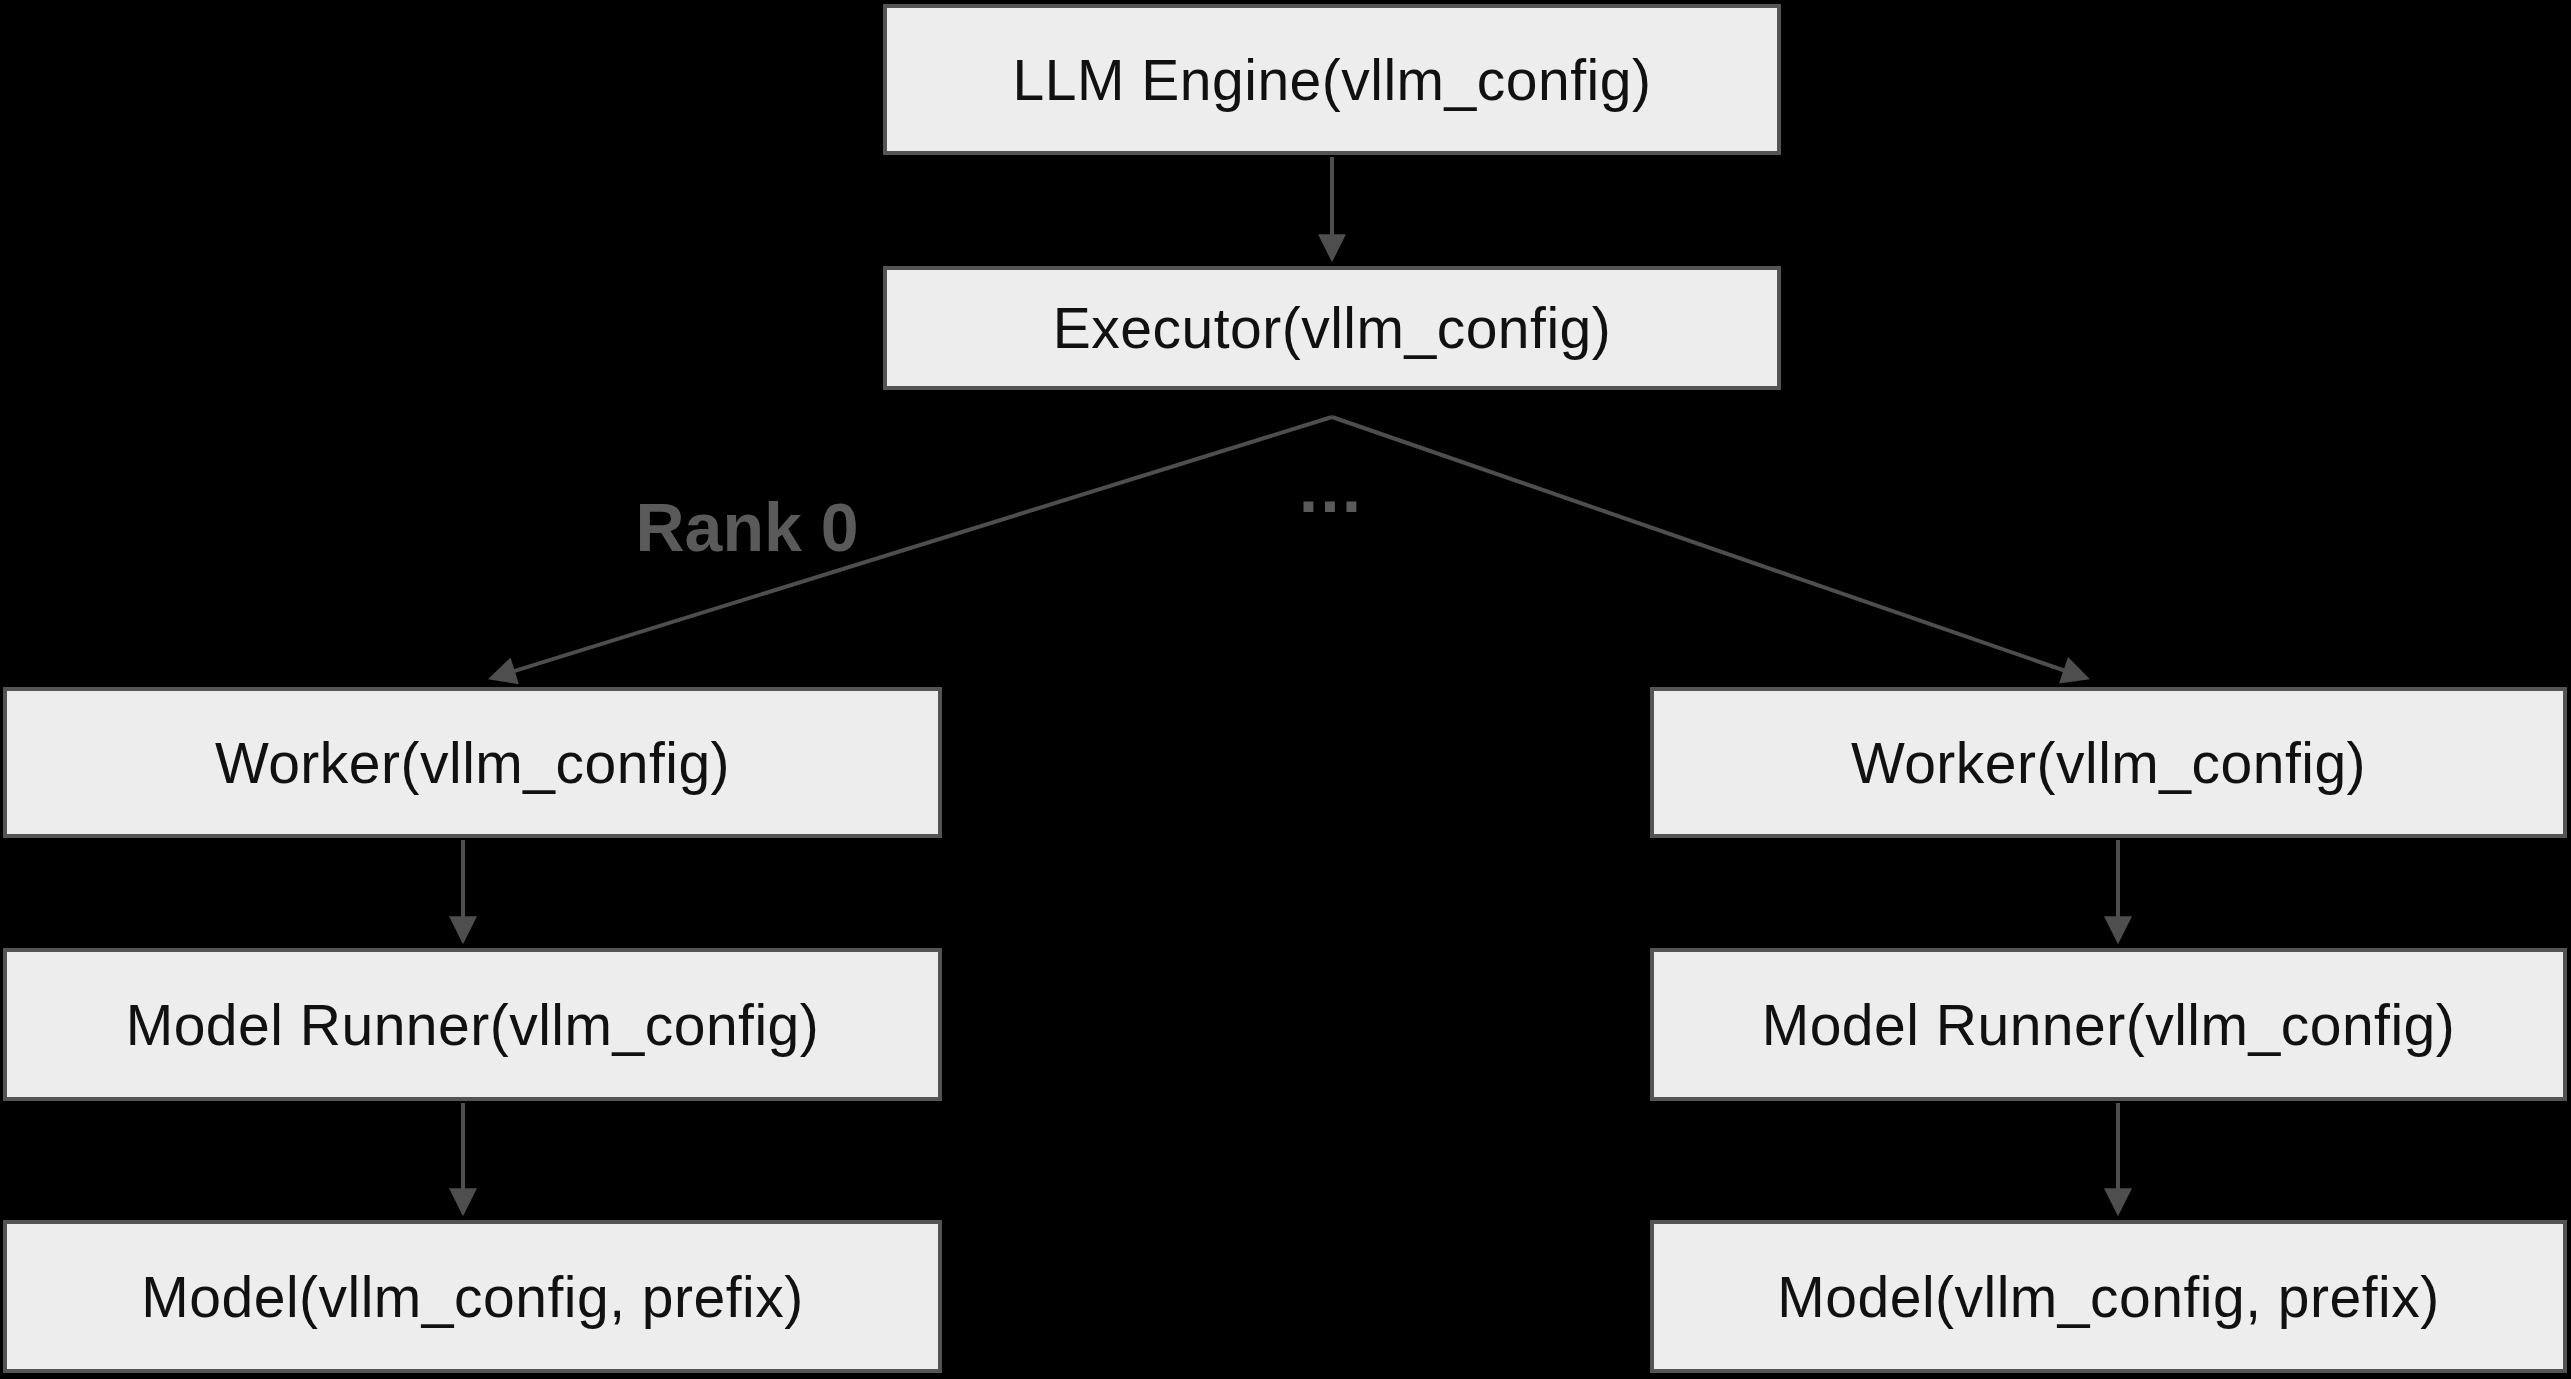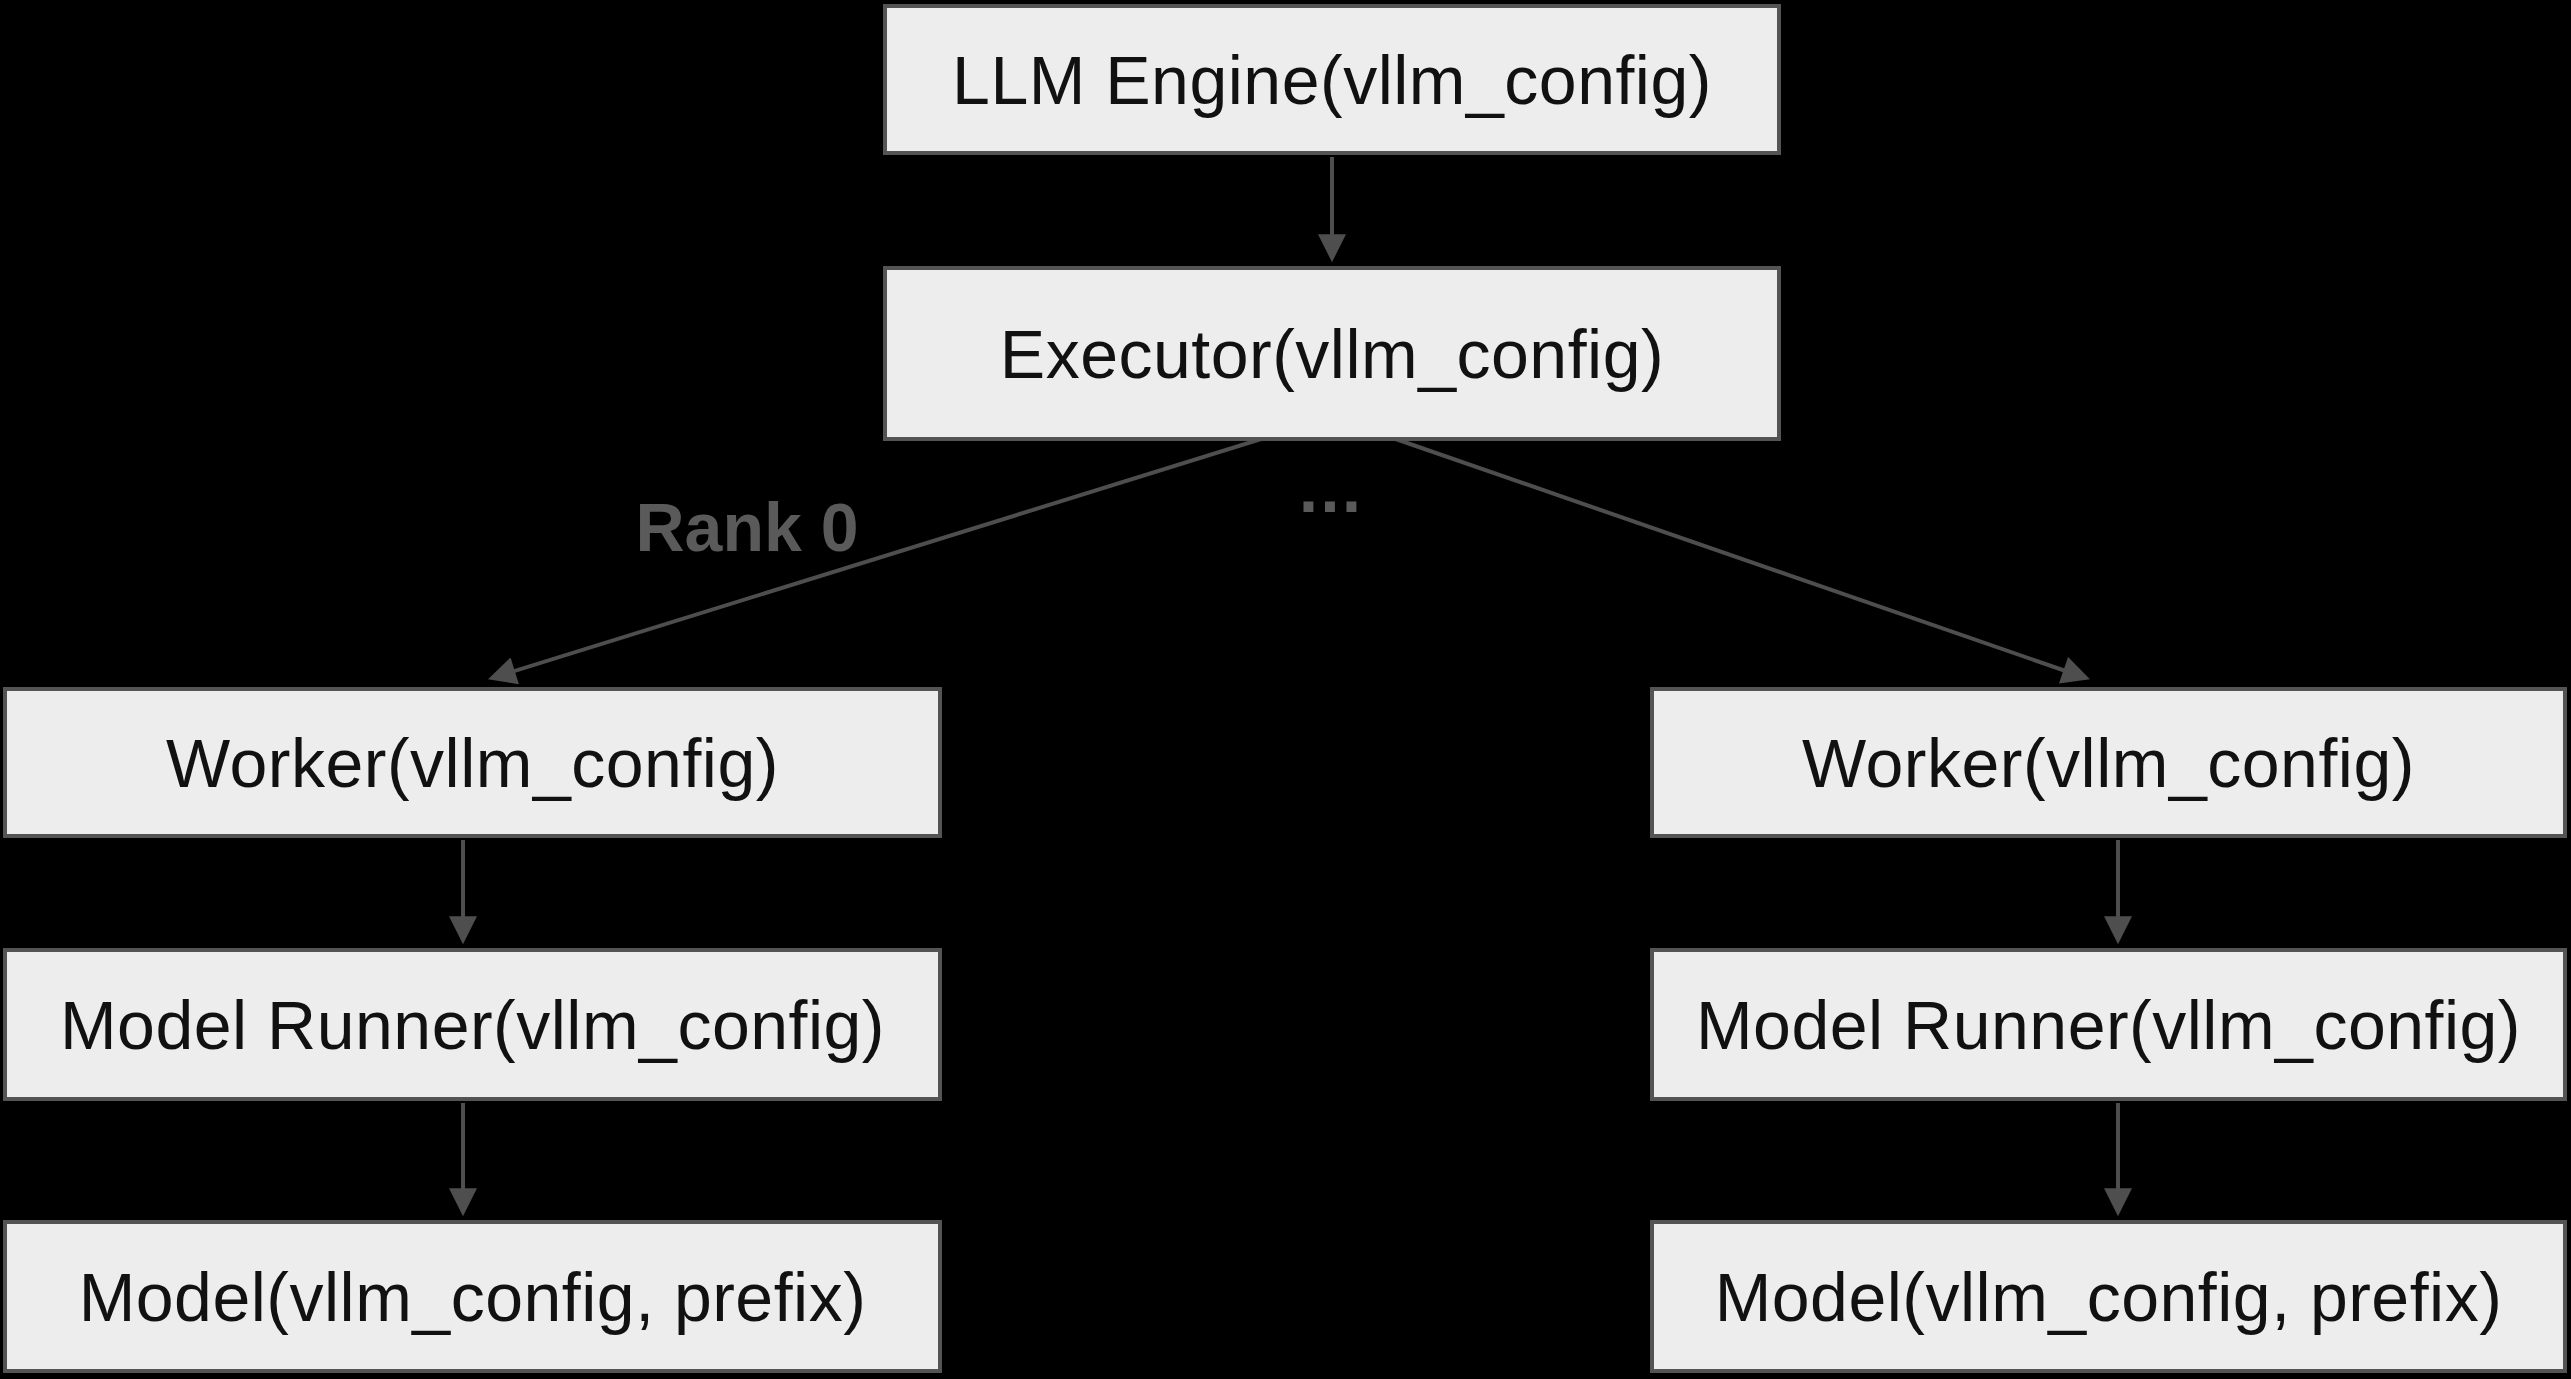--- a/index.html
+++ b/index.html
@@ -33,27 +33,27 @@
   }
   .arrowhead-path{ fill:var(--edge); }
   .node{
     position:absolute;
     background:var(--node-fill);
     border:4px solid var(--node-border);
     color:var(--node-text);
     display:flex;
     align-items:center;
     justify-content:center;
-    font-size:68px;
+    font-size:57px;
     font-weight:500;
     letter-spacing:0.5px;
     white-space:nowrap;
   }
   .n-llm          {left:883px;  top:4px;    width:898px; height:151px;}
-  .n-executor     {left:883px;  top:266px;  width:898px; height:175px;}
+  .n-executor     {left:883px;  top:266px;  width:898px; height:124px;}
   .n-worker-l     {left:3px;    top:687px;  width:939px; height:151px;}
   .n-mrunner-l    {left:3px;    top:948px;  width:939px; height:153px;}
   .n-model-l      {left:3px;    top:1220px; width:939px; height:153px;}
   .n-worker-r     {left:1650px; top:687px;  width:917px; height:151px;}
   .n-mrunner-r    {left:1650px; top:948px;  width:917px; height:153px;}
   .n-model-r      {left:1650px; top:1220px; width:917px; height:153px;}
   .edge-label{
     position:absolute;
     color:var(--edge-label);
     font-size:68px;

